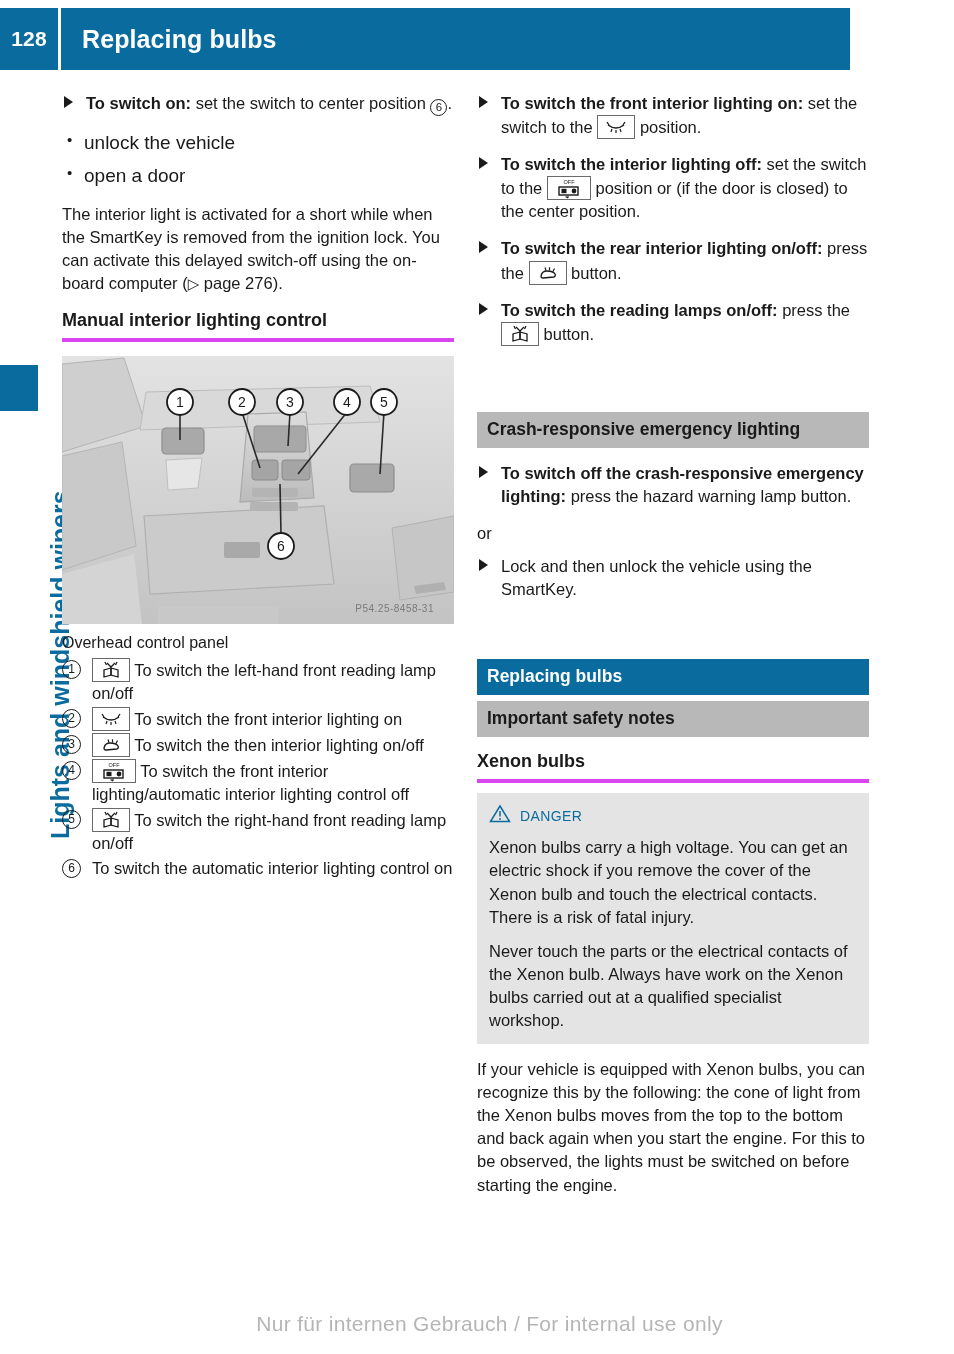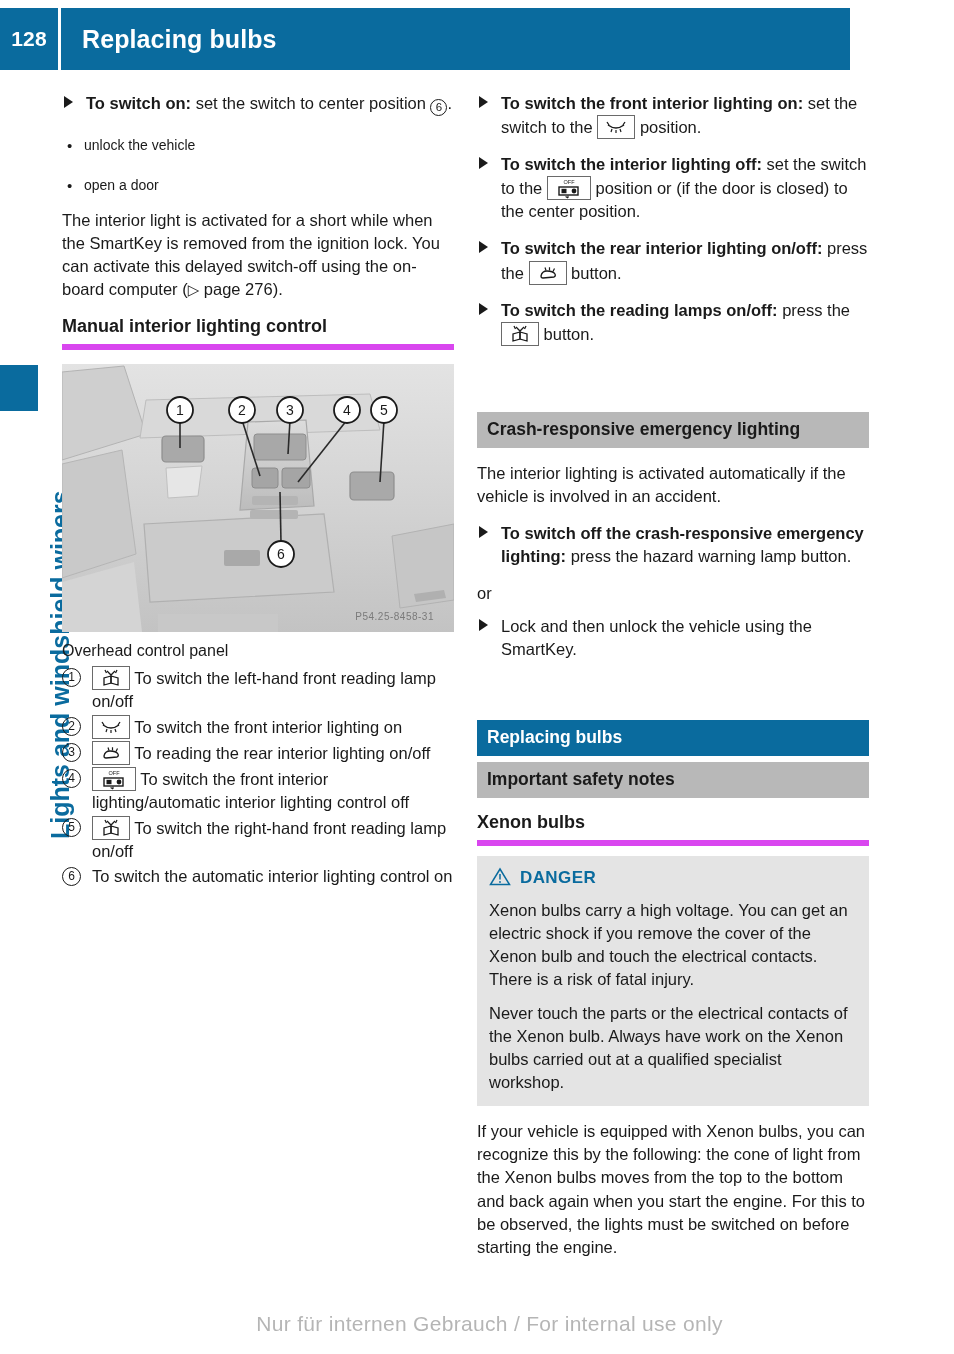--- a/index.html
+++ b/index.html
@@ -75,34 +75,33 @@
     width: 0; height: 0;
     border-left: 9px solid #1a1a1a;
     border-top: 6px solid transparent;
     border-bottom: 6px solid transparent;
   }
   .step b { font-weight: bold; }
 
   ul.bul { margin: 0 0 14px 0; padding: 0; list-style: none; }
   ul.bul li {
     position: relative; padding-left: 22px;
-    font-size: 14px; line-height: 1.40;
+    font-size: 19px; line-height: 1.40;
     margin-bottom: 6px;
-    margin-top: 20px;
   }
   ul.bul li:before {
     content: "•"; position: absolute; left: 5px; top: -1px;
     font-size: 15px;
   }
 
   
   h3.sub {
     margin: 8px 0 0 0; padding: 0 0 7px 0;
     font-size: 18px; font-weight: bold;
-    border-bottom: 6px solid #d946ef;
+    border-bottom: 4px solid #d946ef;
   }
   .band-blue {
     background: #0a6b9e; color: #ffffff;
     font-size: 17.5px; font-weight: bold;
     padding: 7px 10px 8px 10px;
     margin: 0 0 6px 0;
   }
   .band-gray {
     background: #b8b8b8; color: #1a1a1a;
     font-size: 17.5px; font-weight: bold;
@@ -162,21 +161,21 @@
   #dangerbox {
     background: #e4e4e4;
     padding: 11px 12px 12px 12px;
     margin: 10px 0 14px 0;
   }
   #dangerbox .dhead {
     display: flex; align-items: center; gap: 9px;
     margin-bottom: 9px;
   }
   #dangerbox .dhead .dlabel {
-    color: #0a6b9e; font-size: 17px; font-weight: bold;
+    color: #0a6b9e; font-size: 14px; font-weight: normal;
     letter-spacing: .4px;
   }
   #dangerbox p {
     margin: 0 0 11px 0;
     font-size: 16.5px; line-height: 1.40;
   }
   #dangerbox p:last-child { margin-bottom: 0; }
   .refarrow-o {
     display: inline-block;
     font-size: 15px; vertical-align: 0;
@@ -317,21 +316,21 @@
       <span class="num">2</span><span class="iconbox"><svg width="36" height="22" viewBox="0 0 36 22">
             <path d="M10 9 Q18 15 26 9" stroke="#1a1a1a" stroke-width="1.4" fill="none"></path>
             <path d="M9 6 L11 9 M27 6 L25 9" stroke="#1a1a1a" stroke-width="1.3" fill="none"></path>
             <path d="M14 13 L13 16 M18 14 L18 17 M22 13 L23 16" stroke="#1a1a1a" stroke-width="1.2" fill="none"></path>
           </svg></span> <span>To switch the front interior lighting on</span>
     </li>
     <li>
       <span class="num">3</span><span class="iconbox"><svg width="36" height="22" viewBox="0 0 36 22">
             <path d="M11 14 Q12 9 17 9 Q23 9 25 12 Q26 14 24 15 L13 16 Q11 16 11 14 Z" fill="none" stroke="#1a1a1a" stroke-width="1.3"></path>
             <path d="M16 8.5 L15 5.5 M19.5 8.6 L19.5 5.2 M23 9.6 L24.5 6.6" stroke="#1a1a1a" stroke-width="1.2" fill="none"></path>
-          </svg></span> <span>To reading the rear interior lighting on/off</span>
+          </svg></span> <span>To switch the then interior lighting on/off</span>
     </li>
     <li>
       <span class="num">4</span><span class="iconbox"><svg width="42" height="22" viewBox="0 0 42 22">
             <text x="21" y="7" font-size="5.5" text-anchor="middle" fill="#1a1a1a" font-family="Liberation Sans, sans-serif">OFF</text>
             <rect x="11" y="10" width="19" height="8" fill="none" stroke="#1a1a1a" stroke-width="1.4"></rect>
             <rect x="13.5" y="11.8" width="5" height="4.4" fill="#1a1a1a"></rect>
             <circle cx="26" cy="14" r="2.4" fill="#1a1a1a"></circle>
             <path d="M20 18.4 L20 21 M20 21 L17.6 19.6" stroke="#1a1a1a" stroke-width="1.1" fill="none"></path>
           </svg></span> <span>To switch the front interior lighting/automatic interior lighting control off</span>
     </li>
@@ -386,21 +385,20 @@
           <path d="M12 3 L13.5 6 M24 3 L22.5 6" stroke="#1a1a1a" stroke-width="1.3" fill="none"></path>
           <path d="M18 9 L11 11 L11 18 L18 16 Z" fill="none" stroke="#1a1a1a" stroke-width="1.3"></path>
           <path d="M18 9 L25 11 L25 18 L18 16 Z" fill="none" stroke="#1a1a1a" stroke-width="1.3"></path>
         </svg></span><span> button.</span>
   </div>
 
   <div style="height:52px"></div>
 
   <div class="band-gray">Crash-responsive emergency lighting</div>
 
-  <p class="para">The interior lighting is activated automatically if the vehicle is involved in an accident.</p>
 
   <div class="step">
     <span class="arrow"></span>
     <b>To switch off the crash-responsive emergency lighting:</b><span> press the hazard warning lamp button.</span>
   </div>
 
   <p class="para tight">or</p>
 
   <div class="step">
     <span class="arrow"></span>

